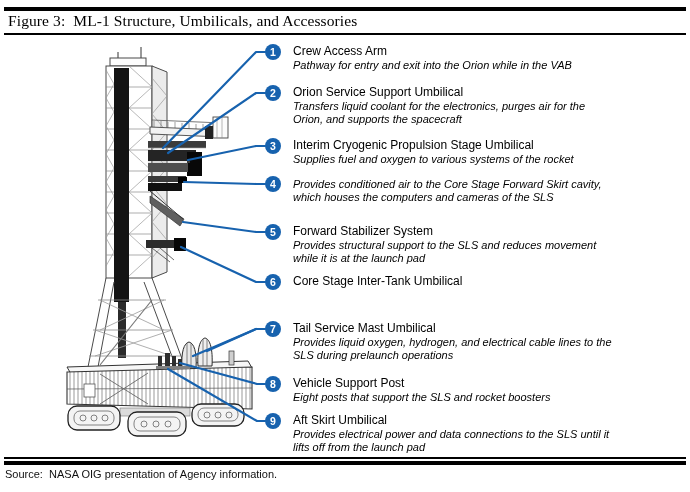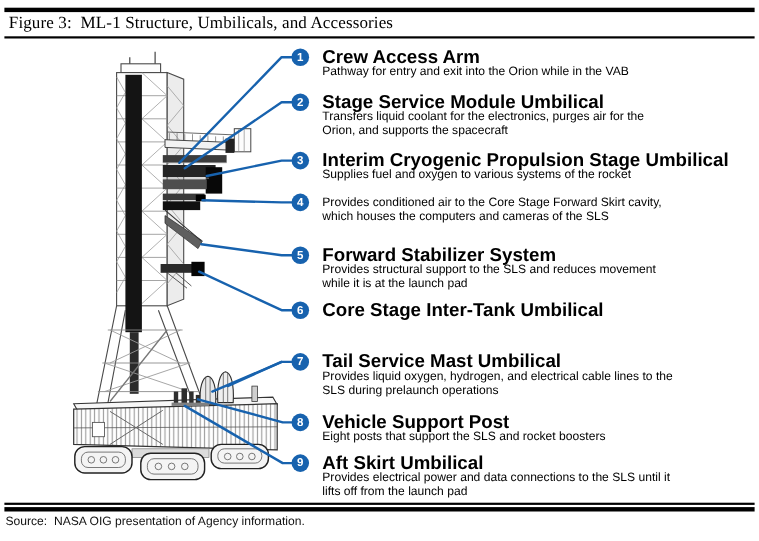--- a/index.html
+++ b/index.html
@@ -24,22 +24,22 @@
   }
   .illus { position:absolute; left:0; top:0; z-index:0; }
   .callout { position:absolute; left:265px; display:flex; align-items:flex-start; z-index:2; }
   .badge {
     flex:0 0 16px; width:16px; height:16px; border-radius:50%;
     background:#1762ae; color:#fff; font-size:10.5px; font-weight:bold;
     display:flex; align-items:center; justify-content:center;
     margin-top:-1px; line-height:1;
   }
   .ct { margin-left:12px; width:384px; }
-  .ct-title { font-size:17px; font-weight:bold; line-height:13px; color:#000; }
-  .ct-desc  { font-size:11px; line-height:13.2px; color:#000; white-space:pre-line; margin-top:1px; }
+  .ct-title { font-size:12px; font-weight:normal; line-height:13px; color:#000; }
+  .ct-desc  { font-size:11px; font-style:italic; line-height:13.2px; color:#000; white-space:pre-line; margin-top:1px; }
   .i1{top:45px}.i2{top:86px}.i3{top:139px}.i4{top:177px}.i5{top:225px}
   .i6{top:275px}.i7{top:322px}.i8{top:377px}.i9{top:414px}
 </style>
 </head>
 <body>
 
 <div class="rule rule-top"></div>
 <div class="fig-title">Figure 3:  ML-1 Structure, Umbilicals, and Accessories</div>
 <div class="rule rule-title"></div>
 
@@ -158,21 +158,21 @@
 <div class="callout i1">
   <div class="badge">1</div>
   <div class="ct">
     <div class="ct-title">Crew Access Arm</div>
     <div class="ct-desc">Pathway for entry and exit into the Orion while in the VAB</div>
   </div>
 </div>
 <div class="callout i2">
   <div class="badge">2</div>
   <div class="ct">
-    <div class="ct-title">Stage Service Module Umbilical</div>
+    <div class="ct-title">Orion Service Support Umbilical</div>
     <div class="ct-desc">Transfers liquid coolant for the electronics, purges air for the
 Orion, and supports the spacecraft</div>
   </div>
 </div>
 <div class="callout i3">
   <div class="badge">3</div>
   <div class="ct">
     <div class="ct-title">Interim Cryogenic Propulsion Stage Umbilical</div>
     <div class="ct-desc">Supplies fuel and oxygen to various systems of the rocket</div>
   </div>

